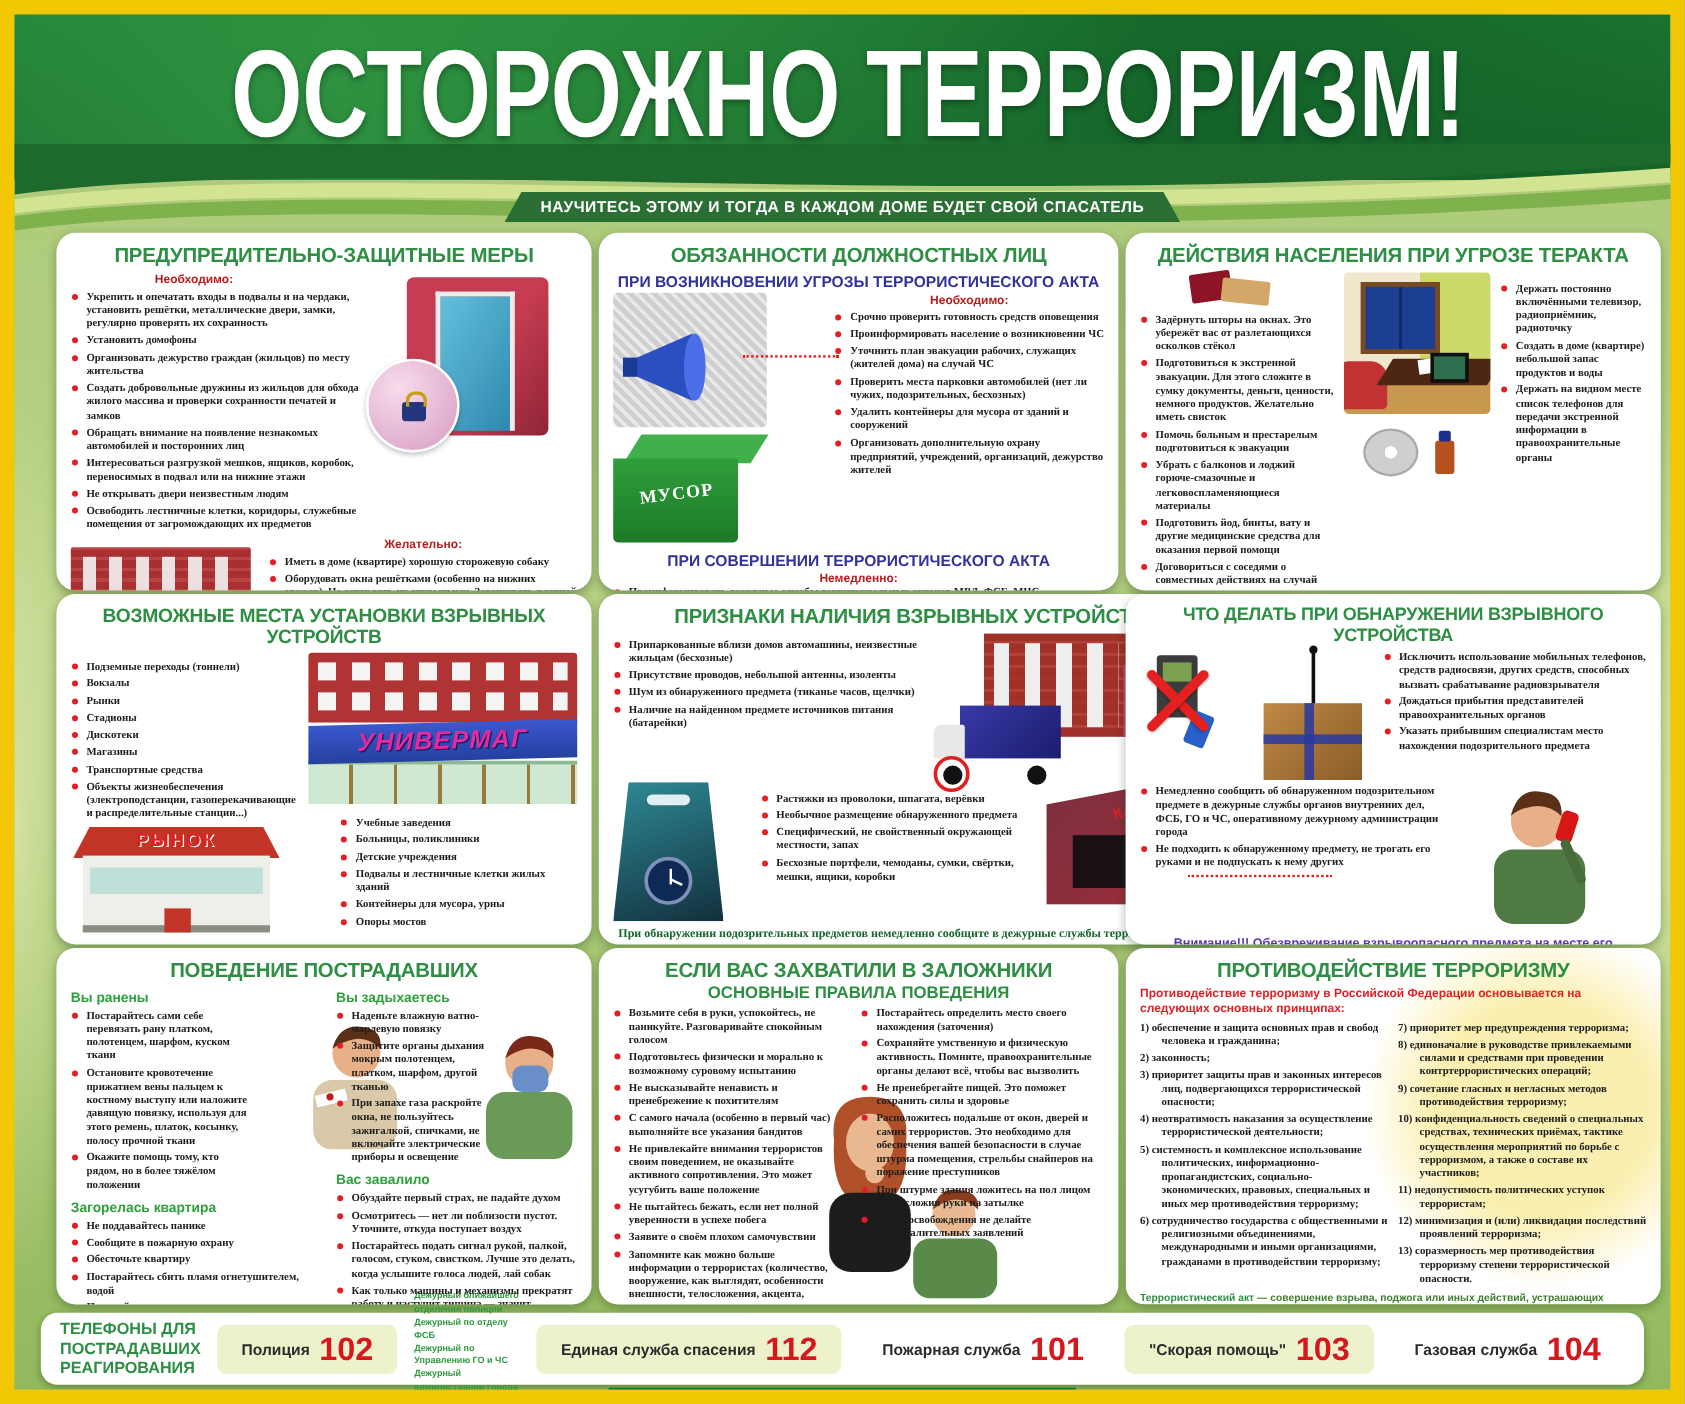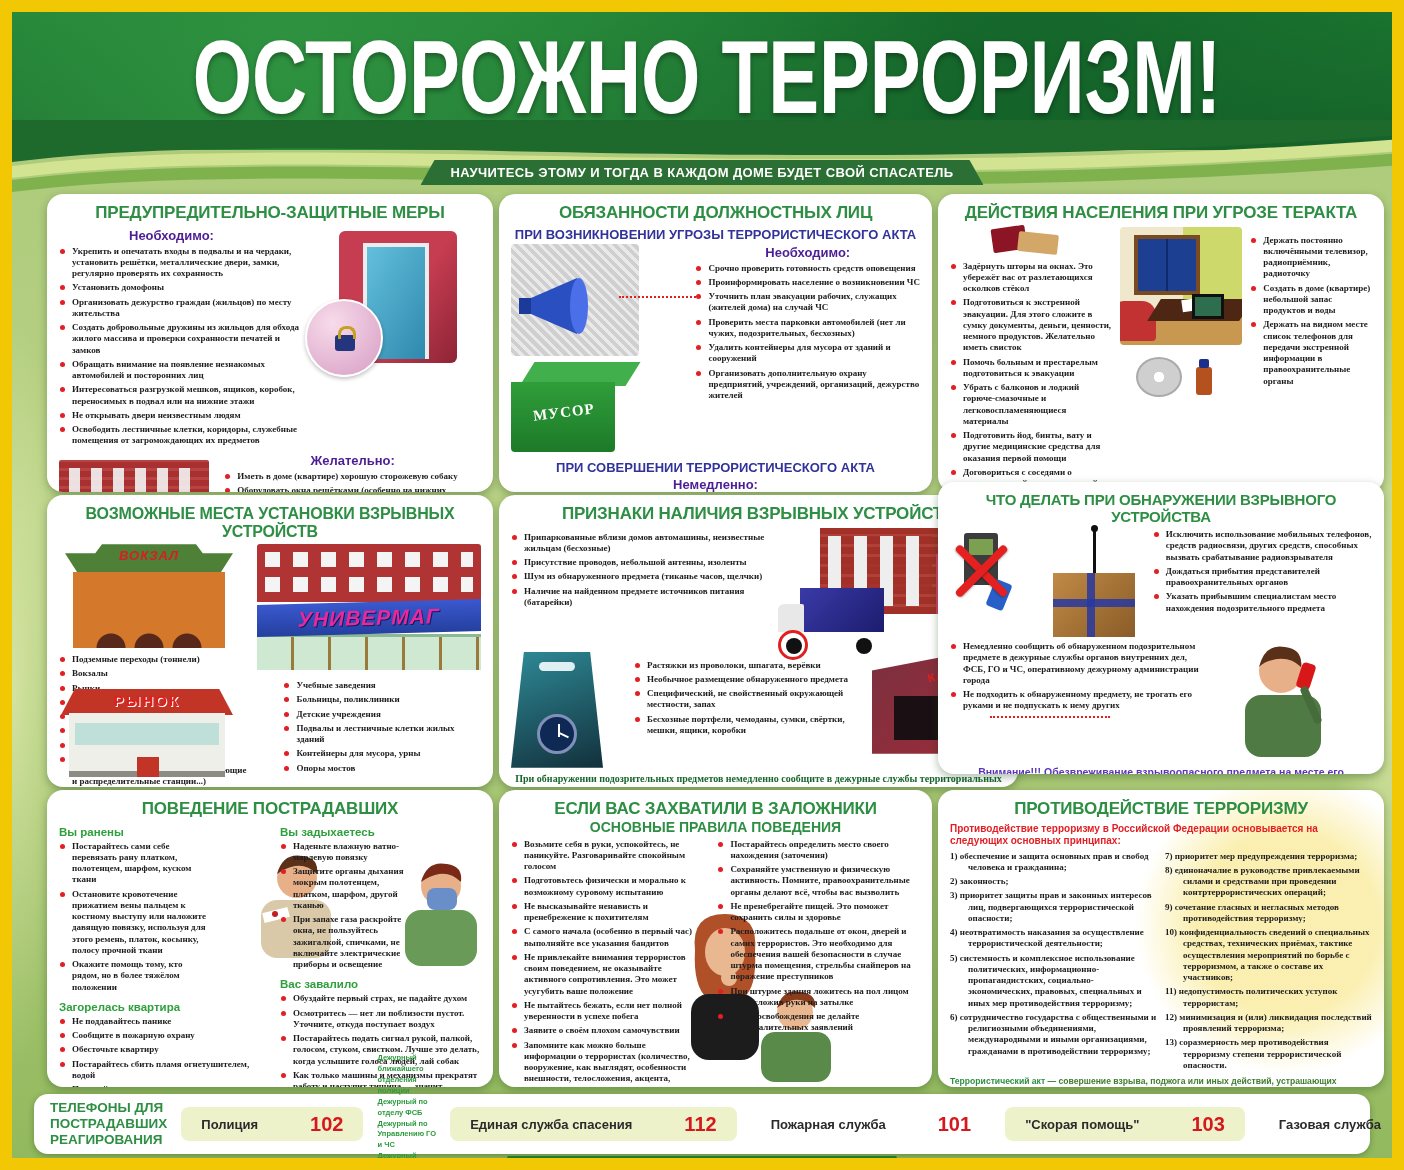--- a/index.html
+++ b/index.html
@@ -27,21 +27,21 @@
   .side-glow { position:absolute; width:120px; height:760px; border-radius:50%;
     background:radial-gradient(ellipse, rgba(240,245,190,.55), transparent 70%); }
 
   
   .panel { position:absolute; background:#fff; border-radius:16px;
     box-shadow:0 3px 8px rgba(20,60,20,.35); padding:8px 12px; overflow:hidden; }
   .panel h2 { text-align:center; color:#2e8f44; font-weight:bold; font-size:17px;
     line-height:1.1; letter-spacing:-.2px; margin:2px 0 4px; }
   #p4 h2 { font-size:16px; } #p6 h2 { font-size:15px; } #p8 h2 { margin-bottom:0; }
 
-  .red-label { color:#4c1d95; font-weight:bold; font-size:13px; text-align:center; margin:1px 0 3px; }
+  .red-label { color:#b91c1c; font-weight:bold; font-size:10px; text-align:center; margin:1px 0 3px; }
   .blue-sub  { color:#32329b; font-weight:bold; font-size:13px; text-align:center; margin:0 0 2px; }
   .green-sub { color:#2e8f44; font-weight:bold; font-size:14px; text-align:center; margin:0 0 4px; }
 
   .bullet-list { list-style:none; }
   .bullet-list li { position:relative; padding-left:13px; margin-bottom:4px;
     font-family:"Liberation Serif", serif; font-weight:bold; font-size:9.5px; line-height:1.25; color:#1d1d1d; }
   .bullet-list li::before { content:""; position:absolute; left:1px; top:3px;
     width:5px; height:5px; border-radius:50%; background:#e31e24; }
   .spread li { margin-bottom:30px; }
   .tight li { margin-bottom:3px; font-size:9px; }
@@ -188,39 +188,39 @@
   .panel .z { position:relative; z-index:1; }
 
   
   .footer-bar { position:absolute; left:22px; right:22px; top:1082px; height:60px; background:#fff;
     border-radius:14px; box-shadow:0 2px 6px rgba(20,60,20,.35);
     display:flex; align-items:center; gap:14px; padding:0 16px; }
   .fb-title { color:#2e8f44; font-weight:bold; font-size:13.5px; line-height:1.2; width:218px; }
   .phone-item { display:flex; align-items:center; gap:8px; padding:7px 20px; border-radius:8px; white-space:nowrap; }
   .phone-item.boxed { background:#edf2cb; }
   .phone-label { font-weight:bold; font-size:13px; color:#2b2b2b; }
-  .phone-number { font-weight:bold; font-size:20px; color:#d6181e; line-height:1;margin-left:44px; }
+  .phone-number { font-weight:bold; font-size:27px; color:#d6181e; line-height:1; }
   .duty-lines { width:196px; }
   .duty-lines li { list-style:none; color:#2e9a3e; font-weight:bold; font-size:7.5px; line-height:1.45; }
 
   .logo-strip { position:absolute; top:1144px; left:50%; transform:translateX(-50%);
     background:#1d7a31; color:#fff; height:24px; display:flex; align-items:center; gap:16px; padding:0 28px;
     clip-path:polygon(12px 0, calc(100% - 12px) 0, 100% 100%, 0 100%); }
   .logo-strip .item { display:flex; align-items:center; gap:5px; font-size:8px; white-space:nowrap; }
   .brand-name { font-weight:bold; font-size:9px; letter-spacing:2px; }
   .mini-globe { display:inline-block; width:9px; height:9px; border:1px solid #fff; border-radius:50%;
     background:linear-gradient(0deg, transparent 44%, #fff 44% 56%, transparent 56%); }
 
   
   #p1 { left:35px;  top:182px; width:446px; height:298px; }
   #p2 { left:487px; top:182px; width:433px; height:298px; }
   #p3 { left:926px; top:182px; width:446px; height:298px; }
   #p4 { left:35px;  top:483px; width:446px; height:292px; }
   #p5 { left:487px; top:483px; width:519px; height:292px; }
-  #p6 { left:926px; top:470px; width:446px; height:292px; }
+  #p6 { left:926px; top:483px; width:446px; height:292px; }
   #p7 { left:35px;  top:778px; width:446px; height:297px; }
   #p8 { left:487px; top:778px; width:433px; height:297px; }
   #p9 { left:926px; top:778px; width:446px; height:297px; }
 
   #p9 { background:#fff radial-gradient(circle at 78% 45%, rgba(244,220,80,.45) 0 90px, transparent 150px); }
 </style>
 </head>
 <body>
 
 <div id="poster">
@@ -354,25 +354,20 @@
             <li>Держать на видном месте список телефонов для передачи экстренной информации в правоохранительные органы</li>
           </ul>
       </div>
     </div>
   </section>
 
   <section class="panel" id="p4">
     <h2>ВОЗМОЖНЫЕ МЕСТА УСТАНОВКИ ВЗРЫВНЫХ УСТРОЙСТВ</h2>
     <div class="row">
       <div class="col" style="width:46%;">
-        <div class="vokzal-illus">
-          <div class="vk-roof"></div>
-          <div class="vk-body"></div>
-          <div class="vk-sign">ВОКЗАЛ</div>
-        </div>
         <ul class="bullet-list tight" style="margin-top:6px;">
             <li>Подземные переходы (тоннели)</li>
             <li>Вокзалы</li>
             <li>Рынки</li>
             <li>Стадионы</li>
             <li>Дискотеки</li>
             <li>Магазины</li>
             <li>Транспортные средства</li>
             <li>Объекты жизнеобеспечения (электроподстанции, газоперекачивающие и распределительные станции...)</li>
           </ul>

